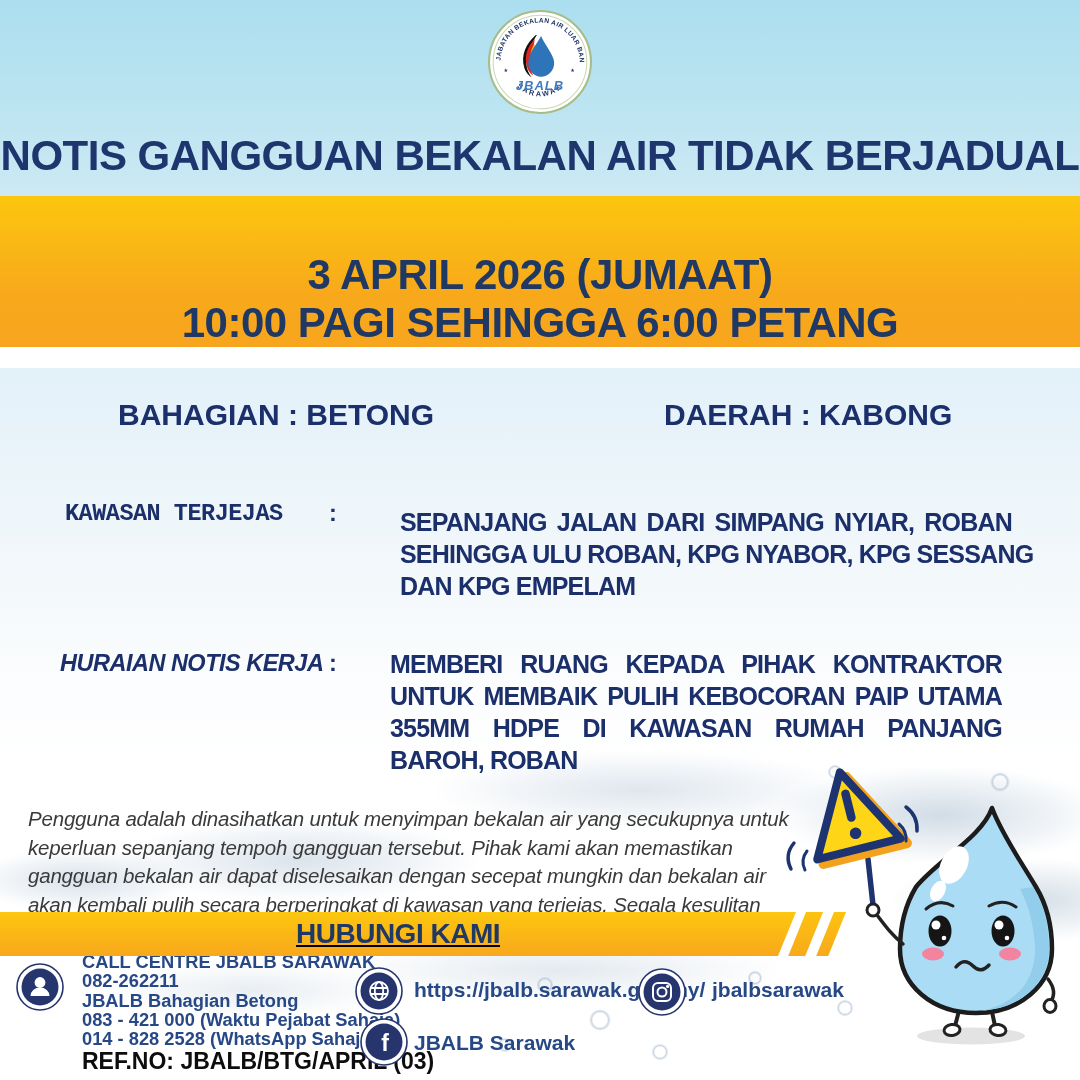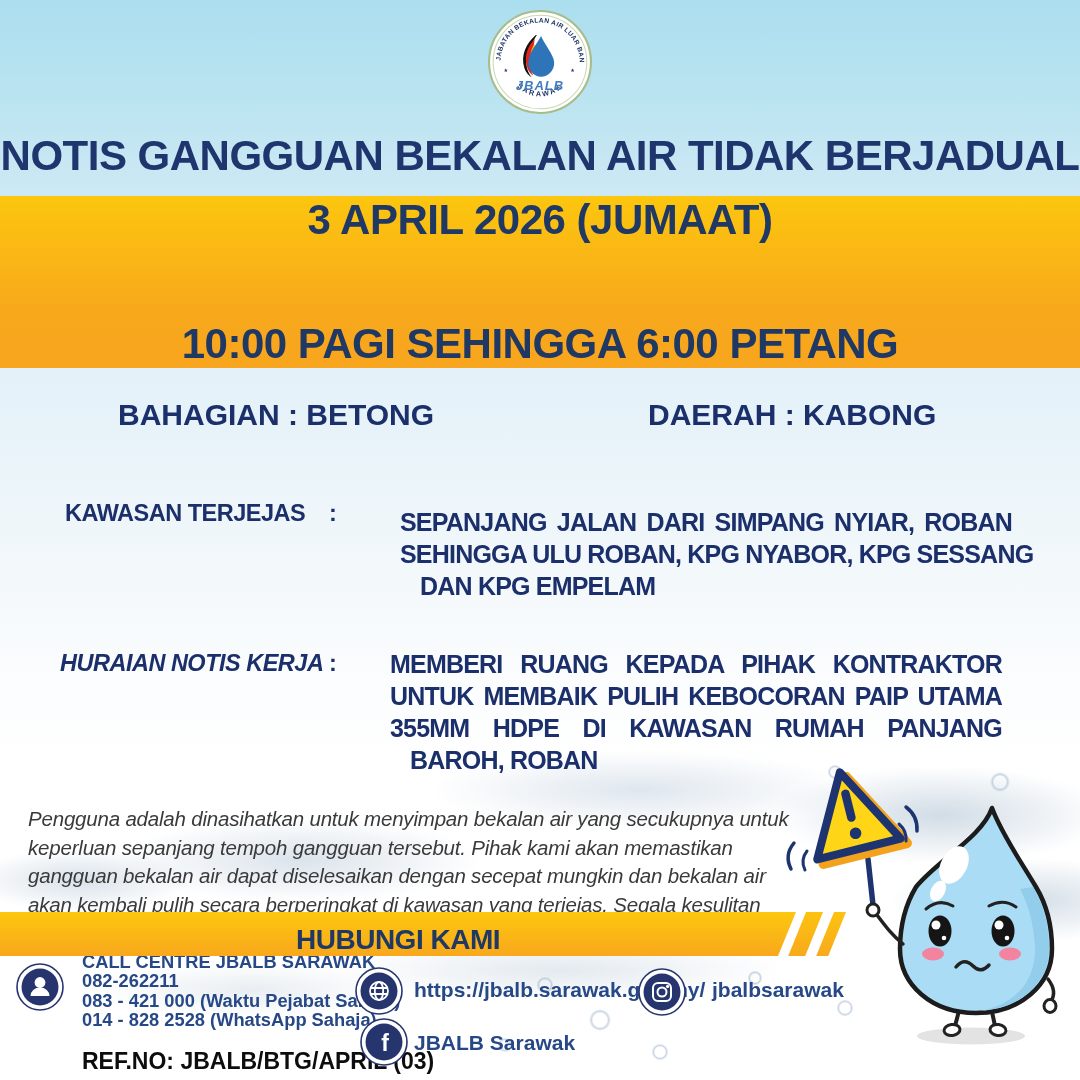--- a/index.html
+++ b/index.html
@@ -10,38 +10,38 @@
   .abs{position:absolute;}
 
   
   #header{left:0;top:0;width:1080px;height:196px;
     background:linear-gradient(180deg,#abdeef 0%,#bce4f1 55%,#cde9f4 100%);}
   #logo{left:488px;top:10px;width:104px;height:104px;}
   #title{left:0;top:132px;width:1080px;text-align:center;
     font-size:42px;font-weight:bold;color:#1e356e;letter-spacing:-.5px;}
 
   
-  #banner{left:0;top:196px;width:1080px;height:172px;
+  #banner{left:0;top:196px;width:1080px;height:151px;
     background:linear-gradient(180deg,#fcc60e 0%,#f8a91b 65%,#f7a51e 100%);
-    display:flex;flex-direction:column;align-items:center;justify-content:space-between;gap:16px;}
+    display:flex;flex-direction:column;align-items:center;justify-content:flex-end;}
   .banner-line{font-size:42px;font-weight:bold;color:#1f3864;letter-spacing:-.5px;}
 
   
   #body{left:0;top:368px;width:1080px;height:544px;
     background:linear-gradient(180deg,#e3f1f9 0%,#eaf4f9 18%,#f3f8fb 38%,#fcfdfe 60%,#ffffff 75%);padding-left:16px;}
   .region{font-size:30px;font-weight:bold;color:#1b2f6b;white-space:nowrap;}
   #bahagian{left:118px;top:30px;}
-  #daerah{left:648px;top:30px;}
+  #daerah{left:664px;top:30px;}
 
   .dlabel{font-size:23.5px;font-weight:bold;color:#1b2f6b;letter-spacing:-.5px;white-space:nowrap;}
   .dcolon{font-size:23.5px;font-weight:bold;color:#1b2f6b;}
   .dvalue{width:612px;font-size:25px;font-weight:bold;color:#1b2f6b;letter-spacing:-.8px;}
   .jline{text-align:justify;text-align-last:justify;height:32px;line-height:32px;white-space:nowrap;}
-  .jline.last{text-align-last:left;margin-left:20px;}
-  #row1-label{left:65px;top:132px;} #row1-colon{left:329px;top:132px;} #row1-value{left:400px;top:138px;}
+  .jline.last{text-align-last:left;}
+  #row1-label{left:65px;top:132px;font-family:Liberation Mono, monospace;} #row1-colon{left:329px;top:132px;} #row1-value{left:400px;top:138px;}
   #row2-label{left:60px;top:282px;font-style:italic;} #row2-colon{left:329px;top:282px;} #row2-value{left:390px;top:280px;}
 
   #advisory{left:28px;top:437px;width:778px;font-size:20.5px;font-style:italic;
     color:#3a3a3a;line-height:28.5px;letter-spacing:-.2px;z-index:2;}
 
   
   #water-art{left:0;top:384px;width:1080px;height:328px;pointer-events:none;
     background-image:
       radial-gradient(ellipse 240px 70px at 940px 63px, rgba(164,186,205,.50), rgba(164,186,205,0) 70%),
       radial-gradient(ellipse 300px 55px at 640px 38px, rgba(170,190,210,.38), rgba(170,190,210,0) 70%),
@@ -56,21 +56,21 @@
       radial-gradient(circle at 755px 226px, rgba(0,0,0,0) 4px, rgba(150,175,198,.55) 5.5px, rgba(0,0,0,0) 7.5px),
       radial-gradient(circle at 505px 293px, rgba(0,0,0,0) 4px, rgba(150,175,198,.45) 5.5px, rgba(0,0,0,0) 7.5px),
       radial-gradient(circle at 845px 256px, rgba(0,0,0,0) 5px, rgba(150,175,198,.50) 6.5px, rgba(0,0,0,0) 8.5px),
       radial-gradient(circle at 835px 20px,  rgba(0,0,0,0) 4px, rgba(150,175,198,.50) 5.5px, rgba(0,0,0,0) 7.5px),
       radial-gradient(circle at 1000px 30px, rgba(0,0,0,0) 6px, rgba(150,175,198,.50) 7.5px, rgba(0,0,0,0) 10px);}
 
   
   #contact-bar{left:0;top:912px;width:796px;height:44px;z-index:4;
     background:linear-gradient(180deg,#fdc70f,#f8a81c);
     clip-path:polygon(0 0,796px 0,778px 44px,0 44px);
-    display:flex;align-items:flex-end;justify-content:center;}
+    display:flex;align-items:center;justify-content:center;text-decoration:underline;}
   #contact-bar span{font-size:28px;font-weight:bold;color:#1f3864;letter-spacing:-.5px;}
   .stripe{top:912px;height:44px;z-index:4;background:linear-gradient(180deg,#fcc30f,#f8a91c);
     transform:skewX(-22deg);transform-origin:top left;}
   #stripe1{left:806px;width:17px;}
   #stripe2{left:834px;width:12px;}
 
   
   #footer{left:0;top:956px;width:888px;height:124px;z-index:3;}
   .cc-line{height:19.3px;line-height:19.3px;font-size:18.3px;font-weight:bold;
     color:#274886;white-space:nowrap;}
@@ -160,20 +160,21 @@
 
   <svg id="person-icon-wrap" class="abs icon-wrap" viewBox="0 0 48 48">
     <circle cx="24" cy="24" r="23" fill="#ffffff" stroke="#27356f" stroke-width="1.6"></circle>
     <circle cx="24" cy="24" r="18.5" fill="#27356f"></circle>
     <circle cx="24" cy="19.5" r="5.4" fill="#ffffff"></circle>
     <path d="M14.5,33 a9.5,8.5 0 0,1 19,0 Z" fill="#ffffff"></path>
   </svg>
   <div id="cc-block" class="abs">
     <div class="cc-line">CALL CENTRE JBALB SARAWAK</div>
     <div class="cc-line">082-262211</div>
+    <div class="cc-line">JBALB Bahagian Betong</div>
     <div class="cc-line">083 - 421 000 (Waktu Pejabat Sahaja)</div>
     <div class="cc-line">014 - 828 2528 (WhatsApp Sahaja)</div>
   </div>
   <div id="refno" class="abs">REF.NO: JBALB/BTG/APRIL (03)</div>
 
   <svg id="globe-icon-wrap" class="abs icon-wrap" viewBox="0 0 48 48">
     <circle cx="24" cy="24" r="23" fill="#ffffff" stroke="#27356f" stroke-width="1.6"></circle>
     <circle cx="24" cy="24" r="18.5" fill="#27356f"></circle>
     <g stroke="#ffffff" stroke-width="1.8" fill="none">
       <circle cx="24" cy="24" r="9"></circle>

